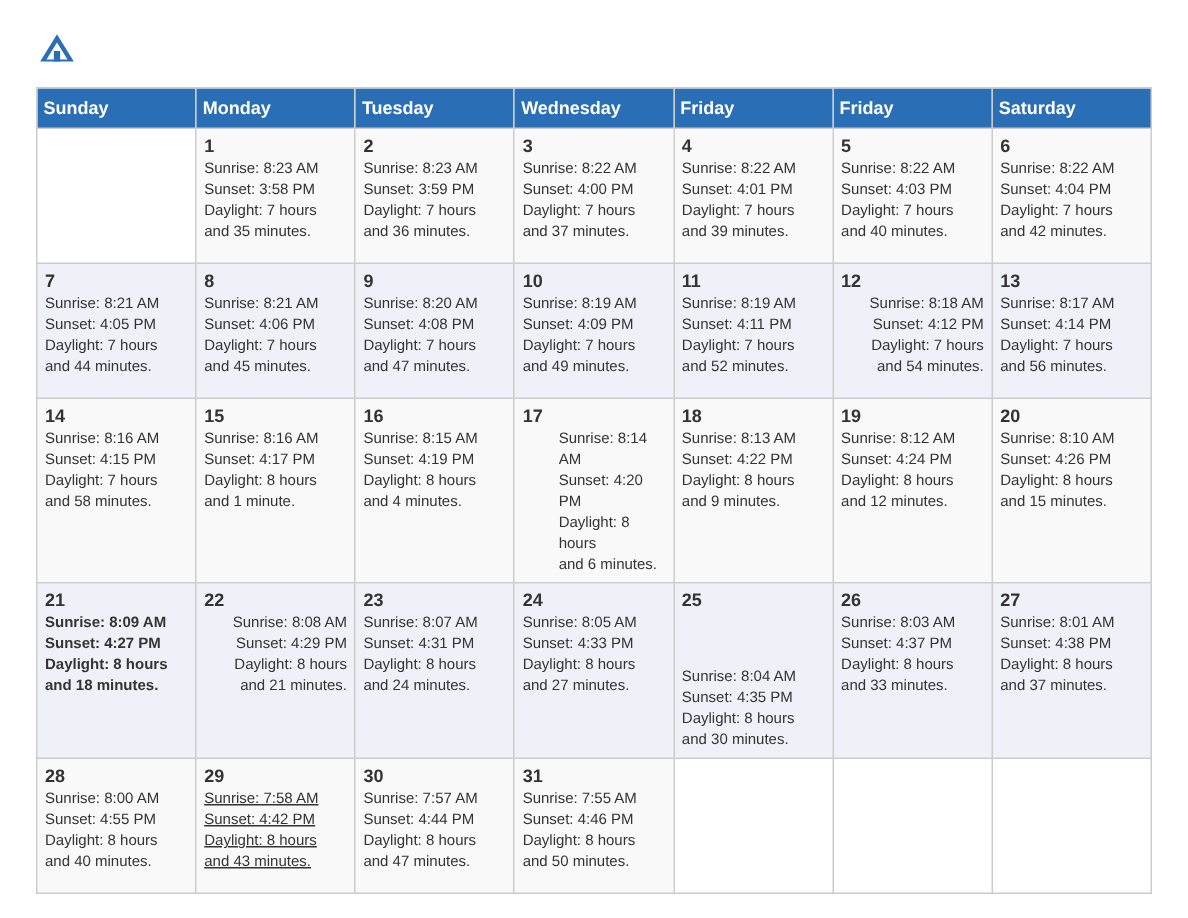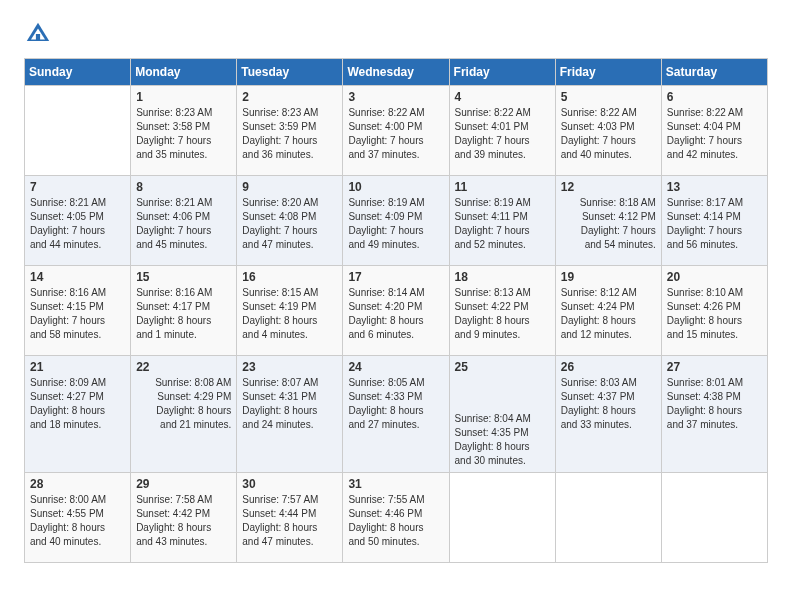--- a/index.html
+++ b/index.html
@@ -240,21 +240,21 @@
           </td>
           <td>
             <span class="day-number">16</span>
             <div class="day-info" style="white-space: pre-line;">Sunrise: 8:15 AM
 Sunset: 4:19 PM
 Daylight: 8 hours
 and 4 minutes.</div>
           </td>
           <td>
             <span class="day-number">17</span>
-            <div class="day-info" style="white-space: pre-line;">Sunrise: 8:14 AM
+            <div class="day-info" style="white-space: pre-line; margin-left: 24px;">Sunrise: 8:14 AM
 Sunset: 4:20 PM
 Daylight: 8 hours
 and 6 minutes.</div>
           </td>
           <td>
             <span class="day-number">18</span>
             <div class="day-info" style="white-space: pre-line;">Sunrise: 8:13 AM
 Sunset: 4:22 PM
 Daylight: 8 hours
 and 9 minutes.</div>
@@ -270,21 +270,21 @@
             <span class="day-number">20</span>
             <div class="day-info" style="white-space: pre-line;">Sunrise: 8:10 AM
 Sunset: 4:26 PM
 Daylight: 8 hours
 and 15 minutes.</div>
           </td>
         </tr>
         <tr>
           <td>
             <span class="day-number">21</span>
-            <div class="day-info" style="white-space: pre-line;">Sunrise: 8:09 AM
+            <div class="day-info" style="white-space: pre-line; font-weight: bold;">Sunrise: 8:09 AM
 Sunset: 4:27 PM
 Daylight: 8 hours
 and 18 minutes.</div>
           </td>
           <td>
             <span class="day-number">22</span>
             <div class="day-info" style="white-space: pre-line; text-align: right;">Sunrise: 8:08 AM
 Sunset: 4:29 PM
 Daylight: 8 hours
 and 21 minutes.</div>
@@ -328,21 +328,21 @@
         <tr>
           <td>
             <span class="day-number">28</span>
             <div class="day-info" style="white-space: pre-line;">Sunrise: 8:00 AM
 Sunset: 4:55 PM
 Daylight: 8 hours
 and 40 minutes.</div>
           </td>
           <td>
             <span class="day-number">29</span>
-            <div class="day-info" style="white-space: pre-line;">Sunrise: 7:58 AM
+            <div class="day-info" style="white-space: pre-line; text-decoration: underline;">Sunrise: 7:58 AM
 Sunset: 4:42 PM
 Daylight: 8 hours
 and 43 minutes.</div>
           </td>
           <td>
             <span class="day-number">30</span>
             <div class="day-info" style="white-space: pre-line;">Sunrise: 7:57 AM
 Sunset: 4:44 PM
 Daylight: 8 hours
 and 47 minutes.</div>

